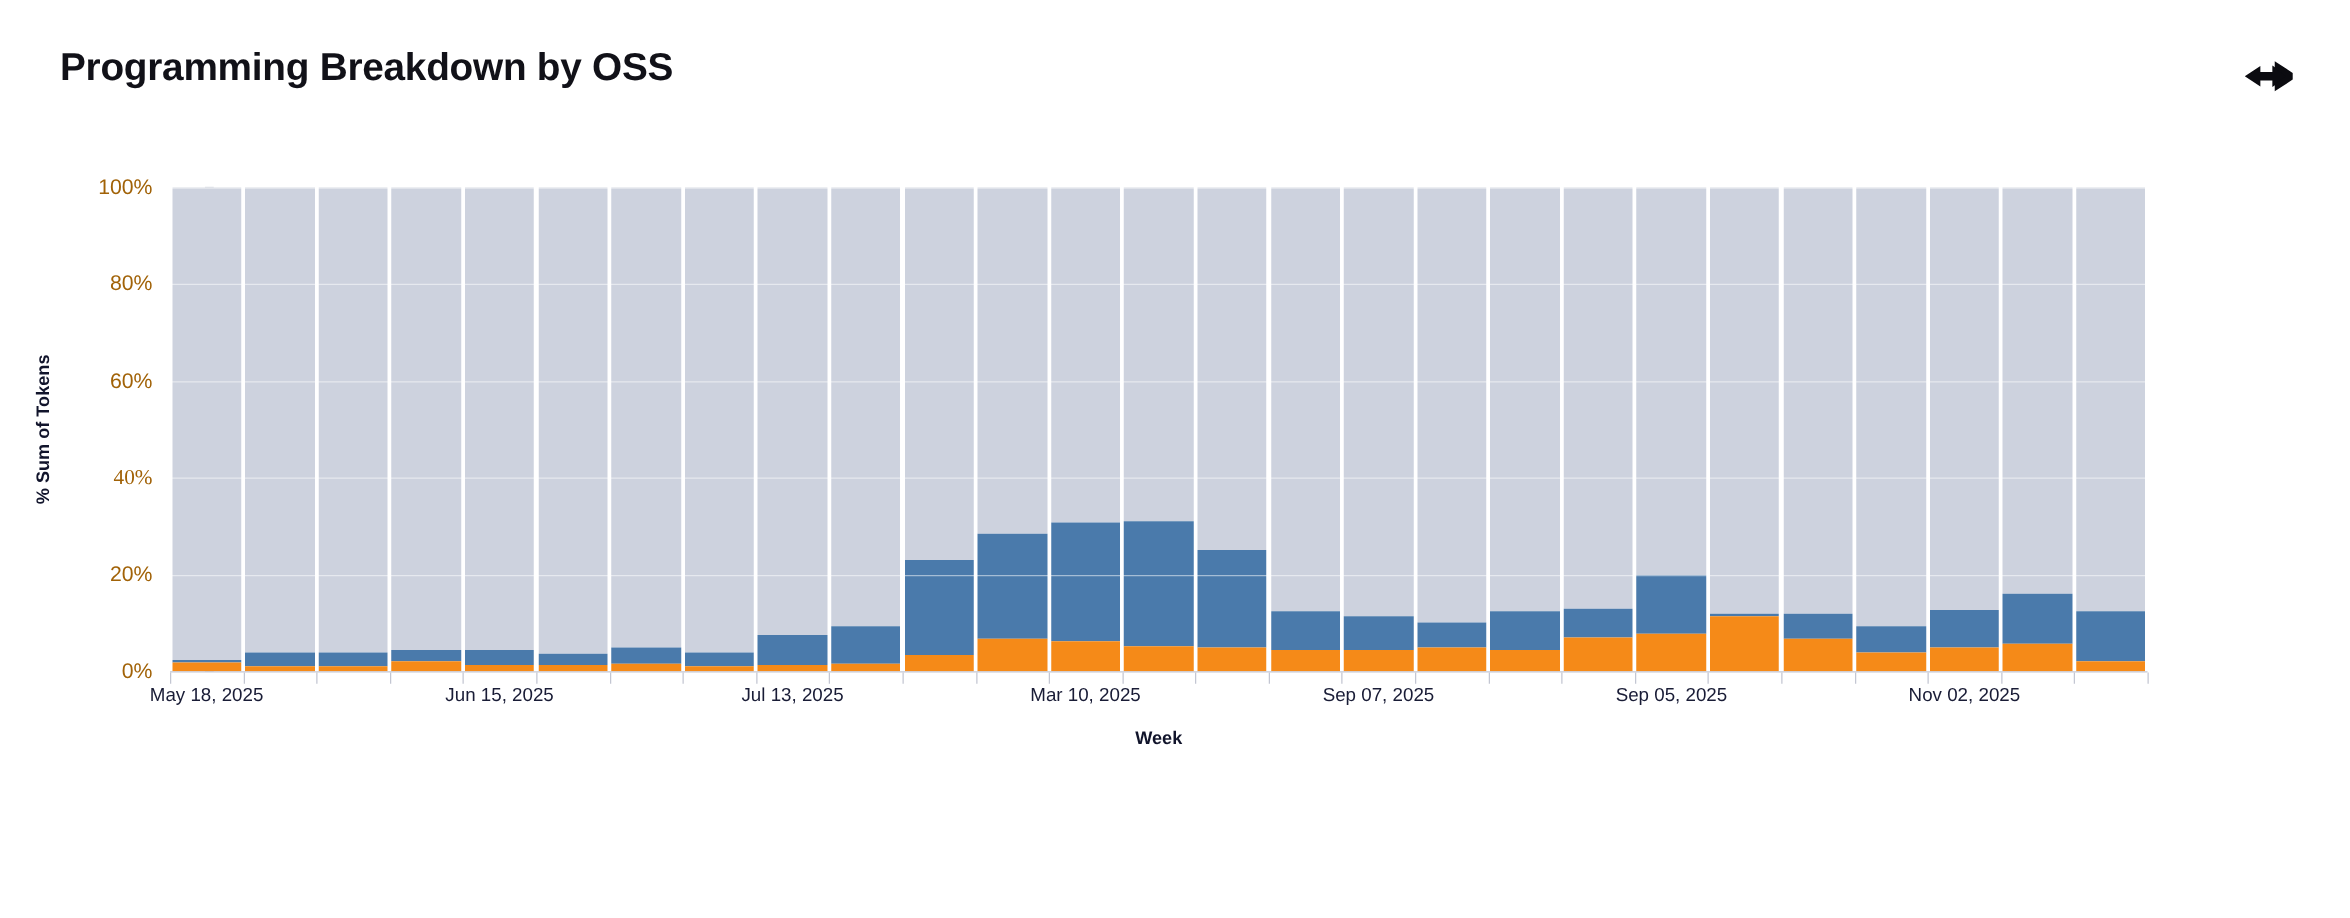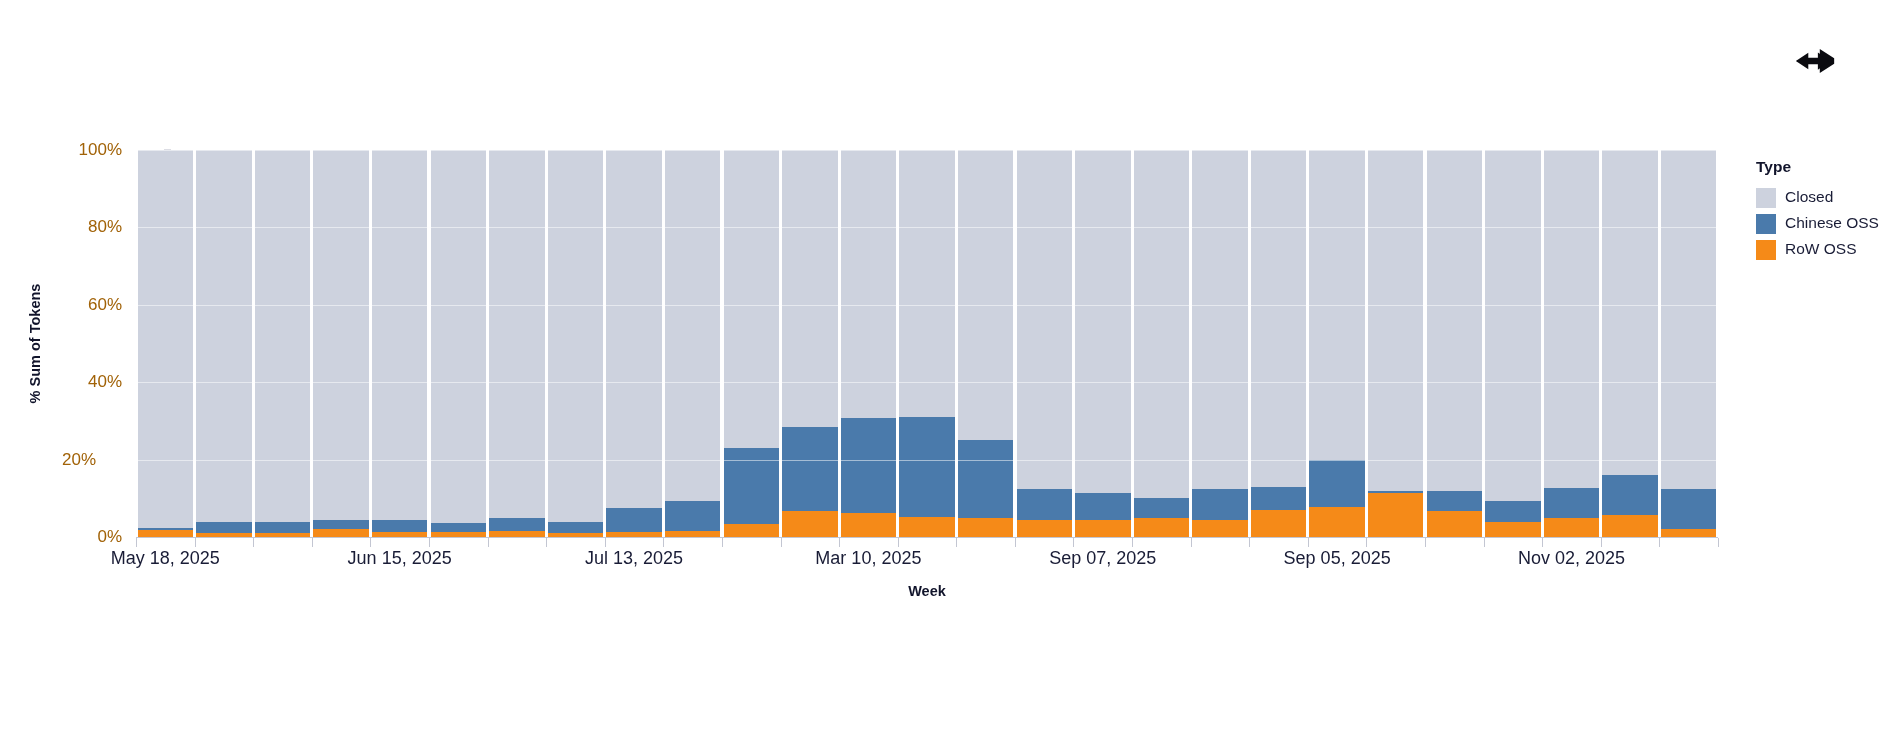--- a/index.html
+++ b/index.html
@@ -125,21 +125,21 @@
   }
   #x-ticks { position: absolute; left: 136px; top: 538px; width: 1582px; height: 10px; }
   .x-tick-mark {
     position: absolute;
     top: 0; width: 1px; height: 9px;
     background: #c3c6d2;
   }
   .x-tick-label {
     position: absolute;
     top: 548px;
-    font-size: 18px;
+    font-size: 15px;
     color: #191c36;
     white-space: nowrap;
     transform: translateX(-50%);
   }
   #x-axis-title {
     position: absolute;
     left: 136px;
     top: 583px;
     width: 1582px;
     text-align: center;
@@ -174,37 +174,38 @@
     font-size: 15.5px;
     color: #191c36;
     line-height: 19px;
   }
 </style>
 </head>
 <body>
 
 <div id="page">
 
+  <div id="chart-title">Programming Breakdown by OSS</div>
 
   <div id="brand">
     <span>
       <svg id="brand-mark" viewBox="0 0 48 48" aria-hidden="true">
         <path d="M4 24 L17 15.5 L17 20.5 L27 20.5 L27 15 L39 23.2 L39 24.8 L27 33 L27 27.5 L17 27.5 L17 32.5 Z" fill="#0b0b10"></path>
         <path d="M29 11.5 L44 21.2 L44 26.8 L29 36.5 L29 30.5 L38.5 24 L29 17.5 Z" fill="#0b0b10"></path>
       </svg>
     </span>
   </div>
 
   <div id="y-axis-label">% Sum of Tokens</div>
   <div id="y-ticks-wrap">
       <div class="y-tick" style="top: 537px;">0%</div>
       <div class="y-tick-mark" style="top: 537px;"></div>
-      <div class="y-tick" style="top: 459.6px; text-align: center;">20%</div>
+      <div class="y-tick" style="top: 459.6px;">20%</div>
       <div class="y-tick-mark" style="top: 459.6px;"></div>
-      <div class="y-tick" style="top: 382.2px;">40%</div>
+      <div class="y-tick" style="top: 382.2px; font-family: Liberation Serif, serif;">40%</div>
       <div class="y-tick-mark" style="top: 382.2px;"></div>
       <div class="y-tick" style="top: 304.8px;">60%</div>
       <div class="y-tick-mark" style="top: 304.8px;"></div>
       <div class="y-tick" style="top: 227.4px;">80%</div>
       <div class="y-tick-mark" style="top: 227.4px;"></div>
       <div class="y-tick" style="top: 150px;">100%</div>
       <div class="y-tick-mark" style="top: 150px;"></div>
     </div>
 
   <div id="plot">
@@ -381,37 +382,20 @@
       <div class="x-tick-mark" style="left: 1230.44px;"></div>
       <div class="x-tick-mark" style="left: 1289.04px;"></div>
       <div class="x-tick-mark" style="left: 1347.63px;"></div>
       <div class="x-tick-mark" style="left: 1406.22px;"></div>
       <div class="x-tick-mark" style="left: 1464.81px;"></div>
       <div class="x-tick-mark" style="left: 1523.41px;"></div>
       <div class="x-tick-mark" style="left: 1582px;"></div>
     </div>
   <div id="x-axis-title">Week</div>
 
-  <div id="legend">
-    <div id="legend-title">Type</div>
-    <div id="legend-items">
-        <div class="legend-row">
-          <div class="legend-swatch" style="background: rgb(205, 210, 222);"></div>
-          <div class="legend-label">Closed</div>
-        </div>
-        <div class="legend-row">
-          <div class="legend-swatch" style="background: rgb(74, 122, 171);"></div>
-          <div class="legend-label">Chinese OSS</div>
-        </div>
-        <div class="legend-row">
-          <div class="legend-swatch" style="background: rgb(245, 138, 24);"></div>
-          <div class="legend-label">RoW OSS</div>
-        </div>
-      </div>
-  </div>
 
 <div class="x-tick-label" style="left: 165.296px;">May 18, 2025</div>
     <div class="x-tick-label" style="left: 399.667px;">Jun 15, 2025</div>
     <div class="x-tick-label" style="left: 634.037px;">Jul 13, 2025</div>
     <div class="x-tick-label" style="left: 868.407px;">Mar 10, 2025</div>
     <div class="x-tick-label" style="left: 1102.78px;">Sep 07, 2025</div>
     <div class="x-tick-label" style="left: 1337.15px;">Sep 05, 2025</div>
     <div class="x-tick-label" style="left: 1571.52px;">Nov 02, 2025</div>
   </div>
 

